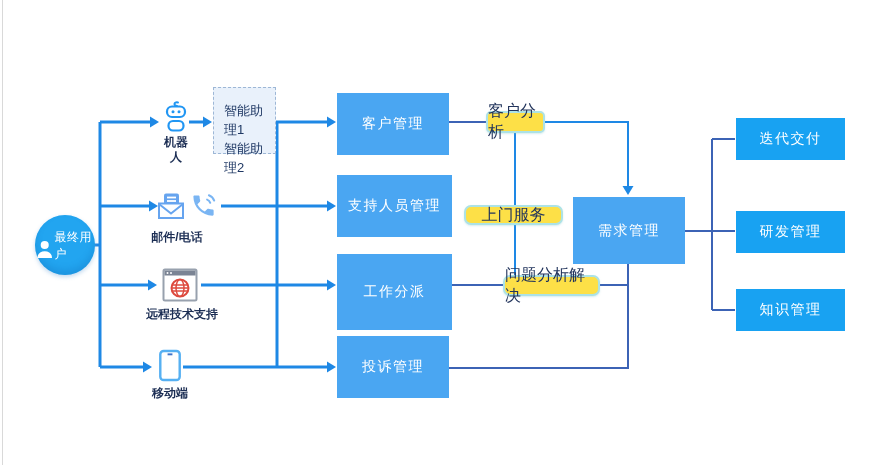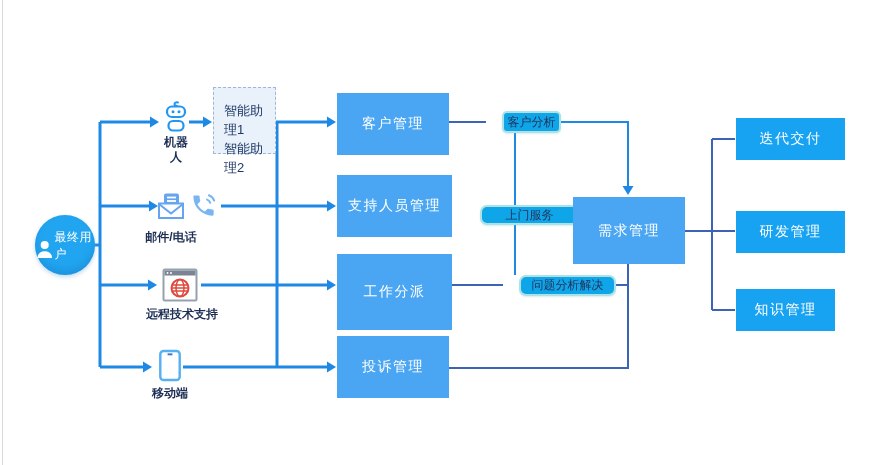--- a/index.html
+++ b/index.html
@@ -26,23 +26,23 @@
     position:absolute;background:#4aa6f2;color:#fff;font-size:14px;letter-spacing:1.5px;
     display:flex;align-items:center;justify-content:center;z-index:2;box-sizing:border-box;
   }
   .obox{
     position:absolute;background:#18a2f2;color:#fff;font-size:14px;letter-spacing:1.5px;
     display:flex;align-items:center;justify-content:center;z-index:2;box-sizing:border-box;
   }
 
   
   .tag{
-    position:absolute;background:#0ea5e9;border:2px solid #ace2e6;border-radius:7px;
-    color:#22345c;font-size:12px;display:flex;align-items:center;justify-content:center;
-    z-index:2;box-sizing:border-box;box-shadow:0 1px 2px rgba(140,200,210,.35);margin-left:16px;
+    position:absolute;background:#fde047;border:2px solid #ace2e6;border-radius:7px;
+    color:#22345c;font-size:16px;display:flex;align-items:center;justify-content:center;
+    z-index:2;box-sizing:border-box;box-shadow:0 1px 2px rgba(140,200,210,.35);
   }
 
   
   .assist{
     position:absolute;left:213px;top:87px;width:63px;height:67px;box-sizing:border-box;
     background:#e9f1fb;border:1.5px dashed #9db7d6;z-index:2;
     padding:13px 0 0 10px;color:#1f3864;font-size:13px;line-height:19px;
   }
 
   
@@ -136,21 +136,21 @@
       <line x1="11" y1="5.5" x2="20" y2="5.5" stroke="#fff" stroke-width="1.8"></line>
       <line x1="11" y1="9" x2="20" y2="9" stroke="#fff" stroke-width="1.8"></line>
       <rect x="3" y="11.5" width="24" height="14.5" fill="#fdfeff" stroke="#66a4ef" stroke-width="2"></rect>
       <path d="M3 12 L15 21.5 L27 12" fill="none" stroke="#66a4ef" stroke-width="2"></path>
     </svg>
     <svg class="icon-abs" style="left:190px;top:192px;" width="27" height="27" viewBox="0 0 24 24">
       <path d="M6.62 10.79c1.44 2.83 3.76 5.14 6.59 6.59l2.2-2.21c.27-.27.67-.36 1.02-.24 1.12.37 2.33.57 3.57.57.55 0 1 .45 1 1V20c0 .55-.45 1-1 1-9.39 0-17-7.61-17-17 0-.55.45-1 1-1h3.5c.55 0 1 .45 1 1 0 1.25.2 2.45.57 3.57.11.35.03.74-.25 1.02l-2.2 2.2z" fill="#7ab5f3"></path>
       <path d="M15.2 6.8 a4.6 4.6 0 0 1 2.8 2.8" stroke="#7ab5f3" stroke-width="1.8" fill="none" stroke-linecap="round"></path>
       <path d="M16.8 2.9 a8.3 8.3 0 0 1 4.7 4.7" stroke="#7ab5f3" stroke-width="1.8" fill="none" stroke-linecap="round"></path>
     </svg>
-    <div class="chan-label" style="left:132px;top:230px;width:78px;">邮件/电话</div>
+    <div class="chan-label" style="left:138px;top:230px;width:78px;">邮件/电话</div>
   </div>
 
   
   <div class="group">
     <svg class="icon-abs" style="left:162px;top:268px;" width="36" height="34" viewBox="0 0 36 34">
       <rect x="1.5" y="1.5" width="33" height="31" rx="1.5" fill="#ffffff" stroke="#98a1ae" stroke-width="2"></rect>
       <rect x="2.5" y="2.5" width="31" height="5" fill="#7b8494"></rect>
       <circle cx="5.5" cy="5" r="1" fill="#ffffff"></circle>
       <circle cx="9" cy="5" r="1" fill="#ffffff"></circle>
       <circle cx="18" cy="20" r="8.5" fill="none" stroke="#dd4a3e" stroke-width="2"></circle>
@@ -201,16 +201,16 @@
     <span>需求管理</span>
   </div>
 
   
   <div class="obox" style="left:736px;top:211px;width:109px;height:42px;">
     <span>研发管理</span>
   </div>
   <div class="obox" style="left:736px;top:118px;width:109px;height:42px;">
     <span>迭代交付</span>
   </div>
-  <div class="obox" style="left:736px;top:289px;width:99px;height:42px;">
+  <div class="obox" style="left:736px;top:289px;width:109px;height:42px;">
     <span>知识管理</span>
   </div>
 </div>
 
 </body></html>

